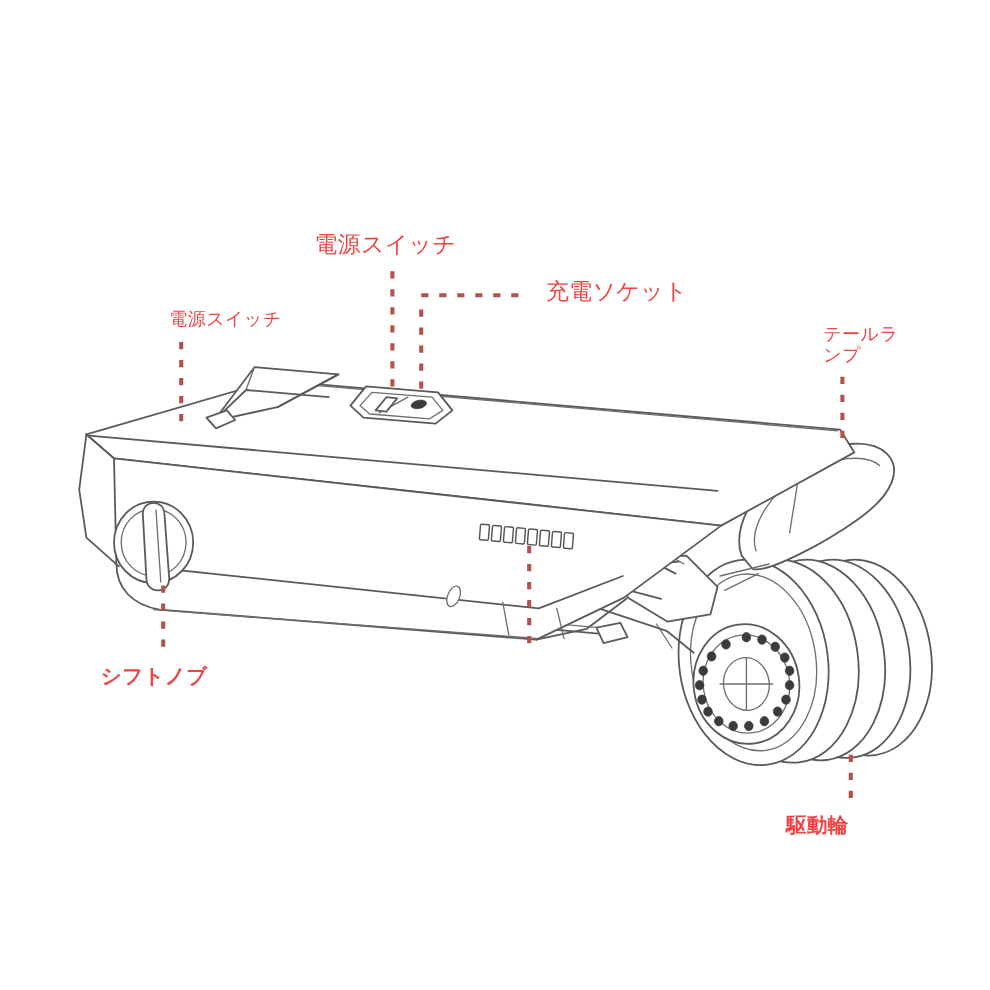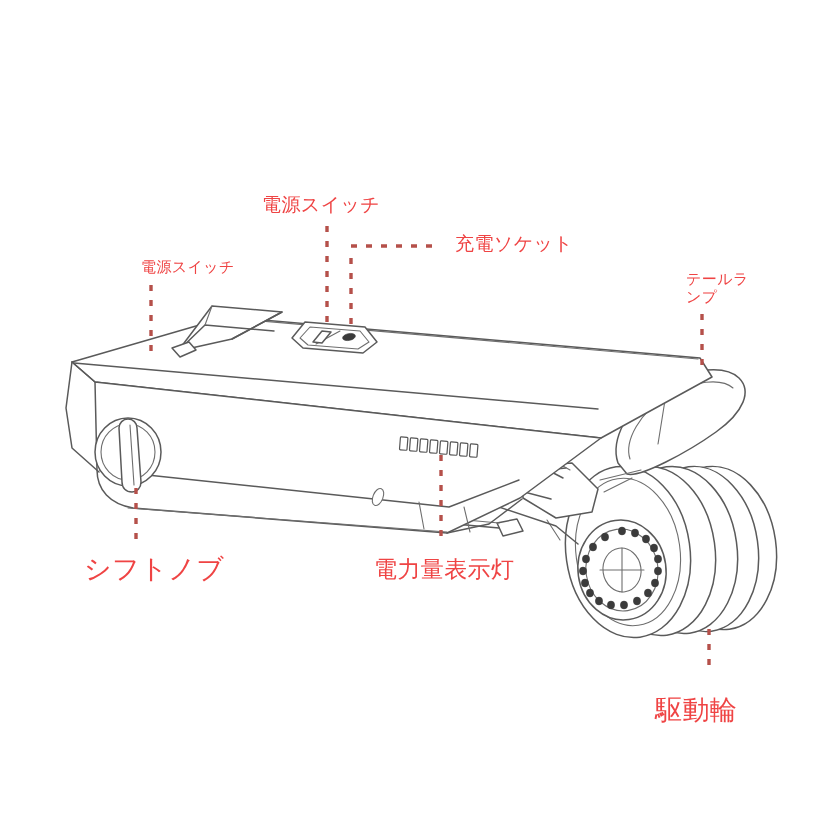--- a/index.html
+++ b/index.html
@@ -32,21 +32,21 @@
   .label {
     position: absolute;
     color: #ef4444;
     white-space: pre-line;
     line-height: 1.18;
     letter-spacing: 0.4px;
   }
   .label.sz-s  { font-size: 15px; }
   .label.sz-m  { font-size: 19px; }
   .label.sz-l  { font-size: 23px; }
-  .label.sz-xl { font-size: 27px; }
+  .label.sz-xl { font-size: 17px; font-weight: bold; }
 </style>
 </head>
 <body>
 
 <div id="diagram-root">
 
   <svg id="diagram-svg" viewBox="0 0 825 825">
     <defs>
       <style>
         .ln   { fill: none; stroke: #5a5a5a; stroke-width: 1.5; stroke-linecap: round; stroke-linejoin: round; }
@@ -196,16 +196,15 @@
       <path class="lead" d="M 709 629 L 709 668"></path>
     </g>
   </svg>
 
   <div class="label sz-s" style="left:141px; top:258px;">電源スイッチ</div>
   <div class="label sz-m" style="left:262px; top:194px;">電源スイッチ</div>
   <div class="label sz-m" style="left:455px; top:233px;">充電ソケット</div>
   <div class="label sz-s" style="left:686px; top:270px;">テールラ
 ンプ</div>
   <div class="label sz-xl" style="left:84px;  top:554px;">シフトノブ</div>
-  <div class="label sz-l" style="left:374px; top:556px;">電力量表示灯</div>
-  <div class="label sz-xl" style="left:655px; top:695px;text-align:right;">駆動輪</div>
+  <div class="label sz-xl" style="left:655px; top:678px;text-align:right;">駆動輪</div>
 
 </div>
 
 </body></html>

